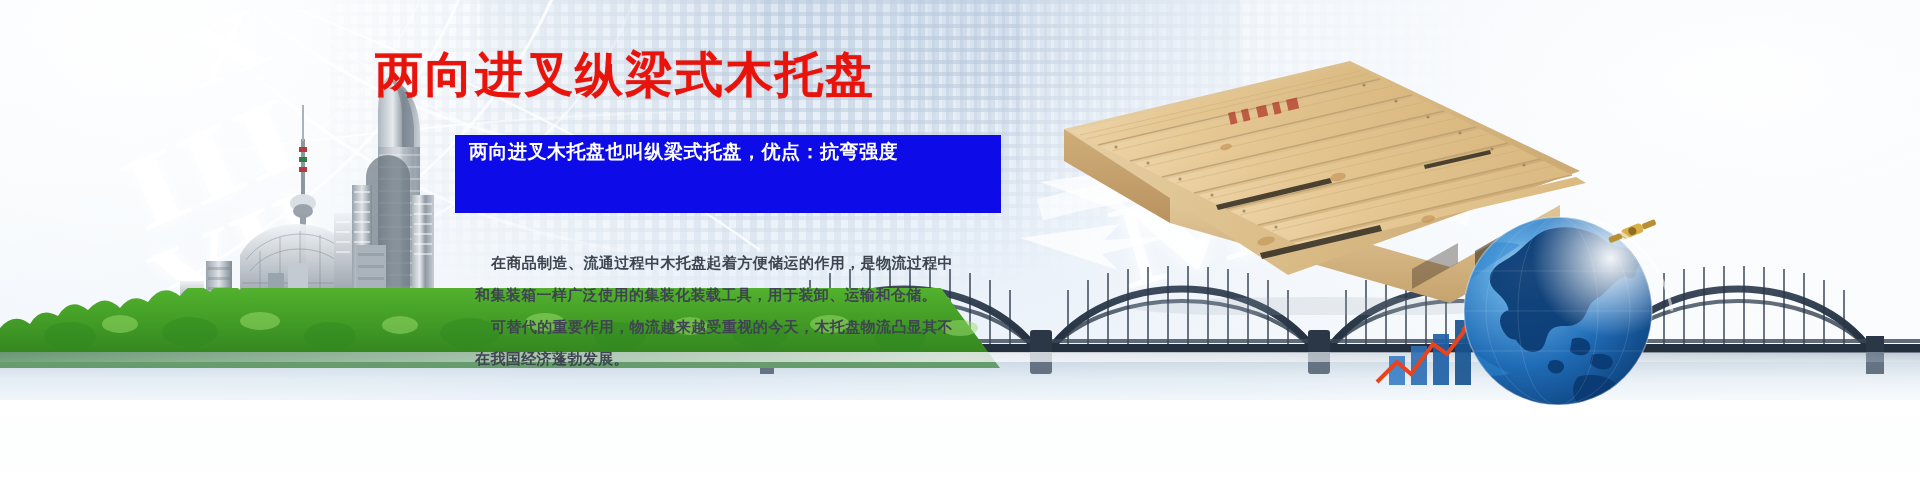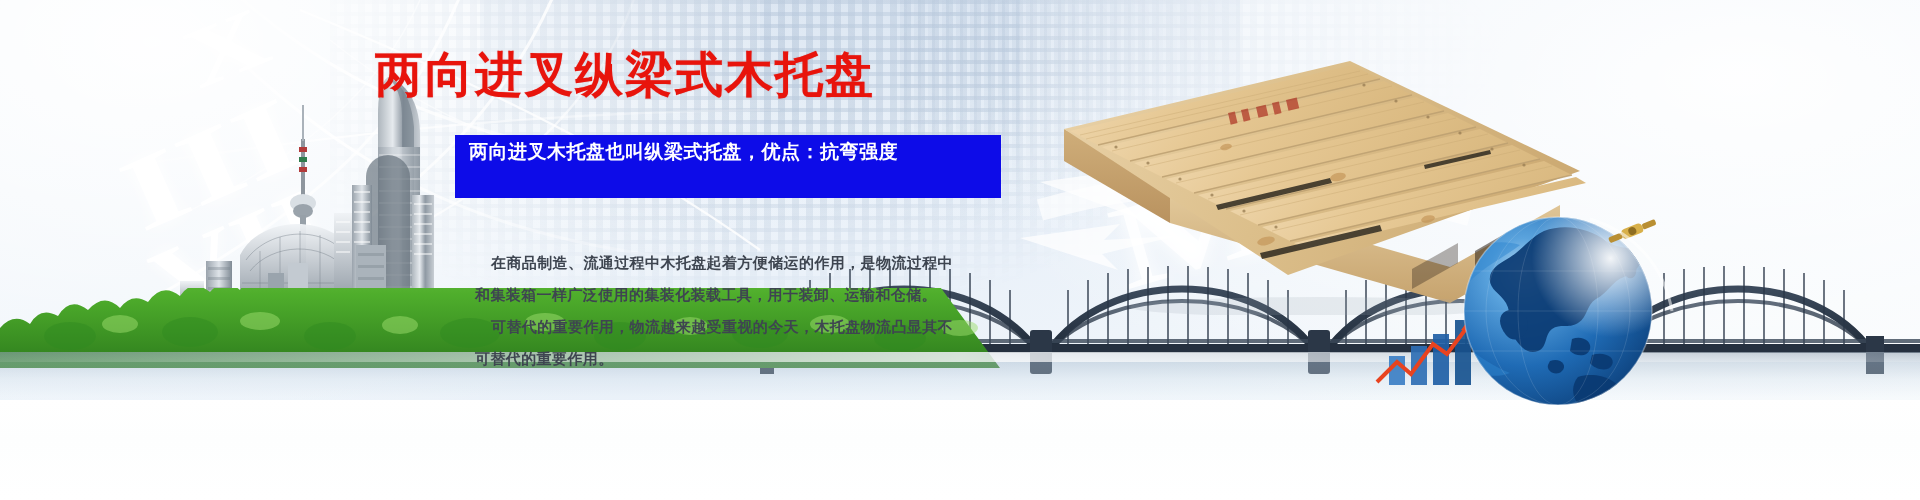--- a/index.html
+++ b/index.html
@@ -54,21 +54,21 @@
   #title{
     position:absolute;left:375px;top:52px;
     font-family:"DejaVu Sans","Liberation Sans",sans-serif;
     font-size:48px;line-height:44px;font-weight:700;
     color:#e8140c;letter-spacing:2px;white-space:nowrap;
     text-shadow:0 0 1px rgba(200,0,0,.5);
   }
 
   
   #bluebox{
-    position:absolute;left:455px;top:135px;width:546px;height:63px;
+    position:absolute;left:455px;top:135px;width:546px;height:78px;
     background:#0d0ce8;
     padding:0;box-sizing:border-box;
   }
   #bluebox .bline{
     color:#ffffff;font-weight:700;
     font-family:"DejaVu Sans","Liberation Sans",sans-serif;
     font-size:19px;line-height:33px;white-space:nowrap;
     padding-left:14px;letter-spacing:.5px;
   }
 
@@ -530,16 +530,16 @@
   <div id="title">两向进叉纵梁式木托盘</div>
 
   <div id="bluebox">
     <div class="bline">两向进叉木托盘也叫纵梁式托盘，优点：抗弯强度</div>
   </div>
 
   <div id="body-copy">
     <div class="pline indent">在商品制造、流通过程中木托盘起着方便储运的作用，是物流过程中</div>
     <div class="pline">和集装箱一样广泛使用的集装化装载工具，用于装卸、运输和仓储。</div>
     <div class="pline indent">可替代的重要作用，物流越来越受重视的今天，木托盘物流凸显其不</div>
-    <div class="pline">可替代的重要作用。</div>
+    <div class="pline">在我国经济蓬勃发展。</div>
   </div>
 
 </div>
 
 </body></html>

